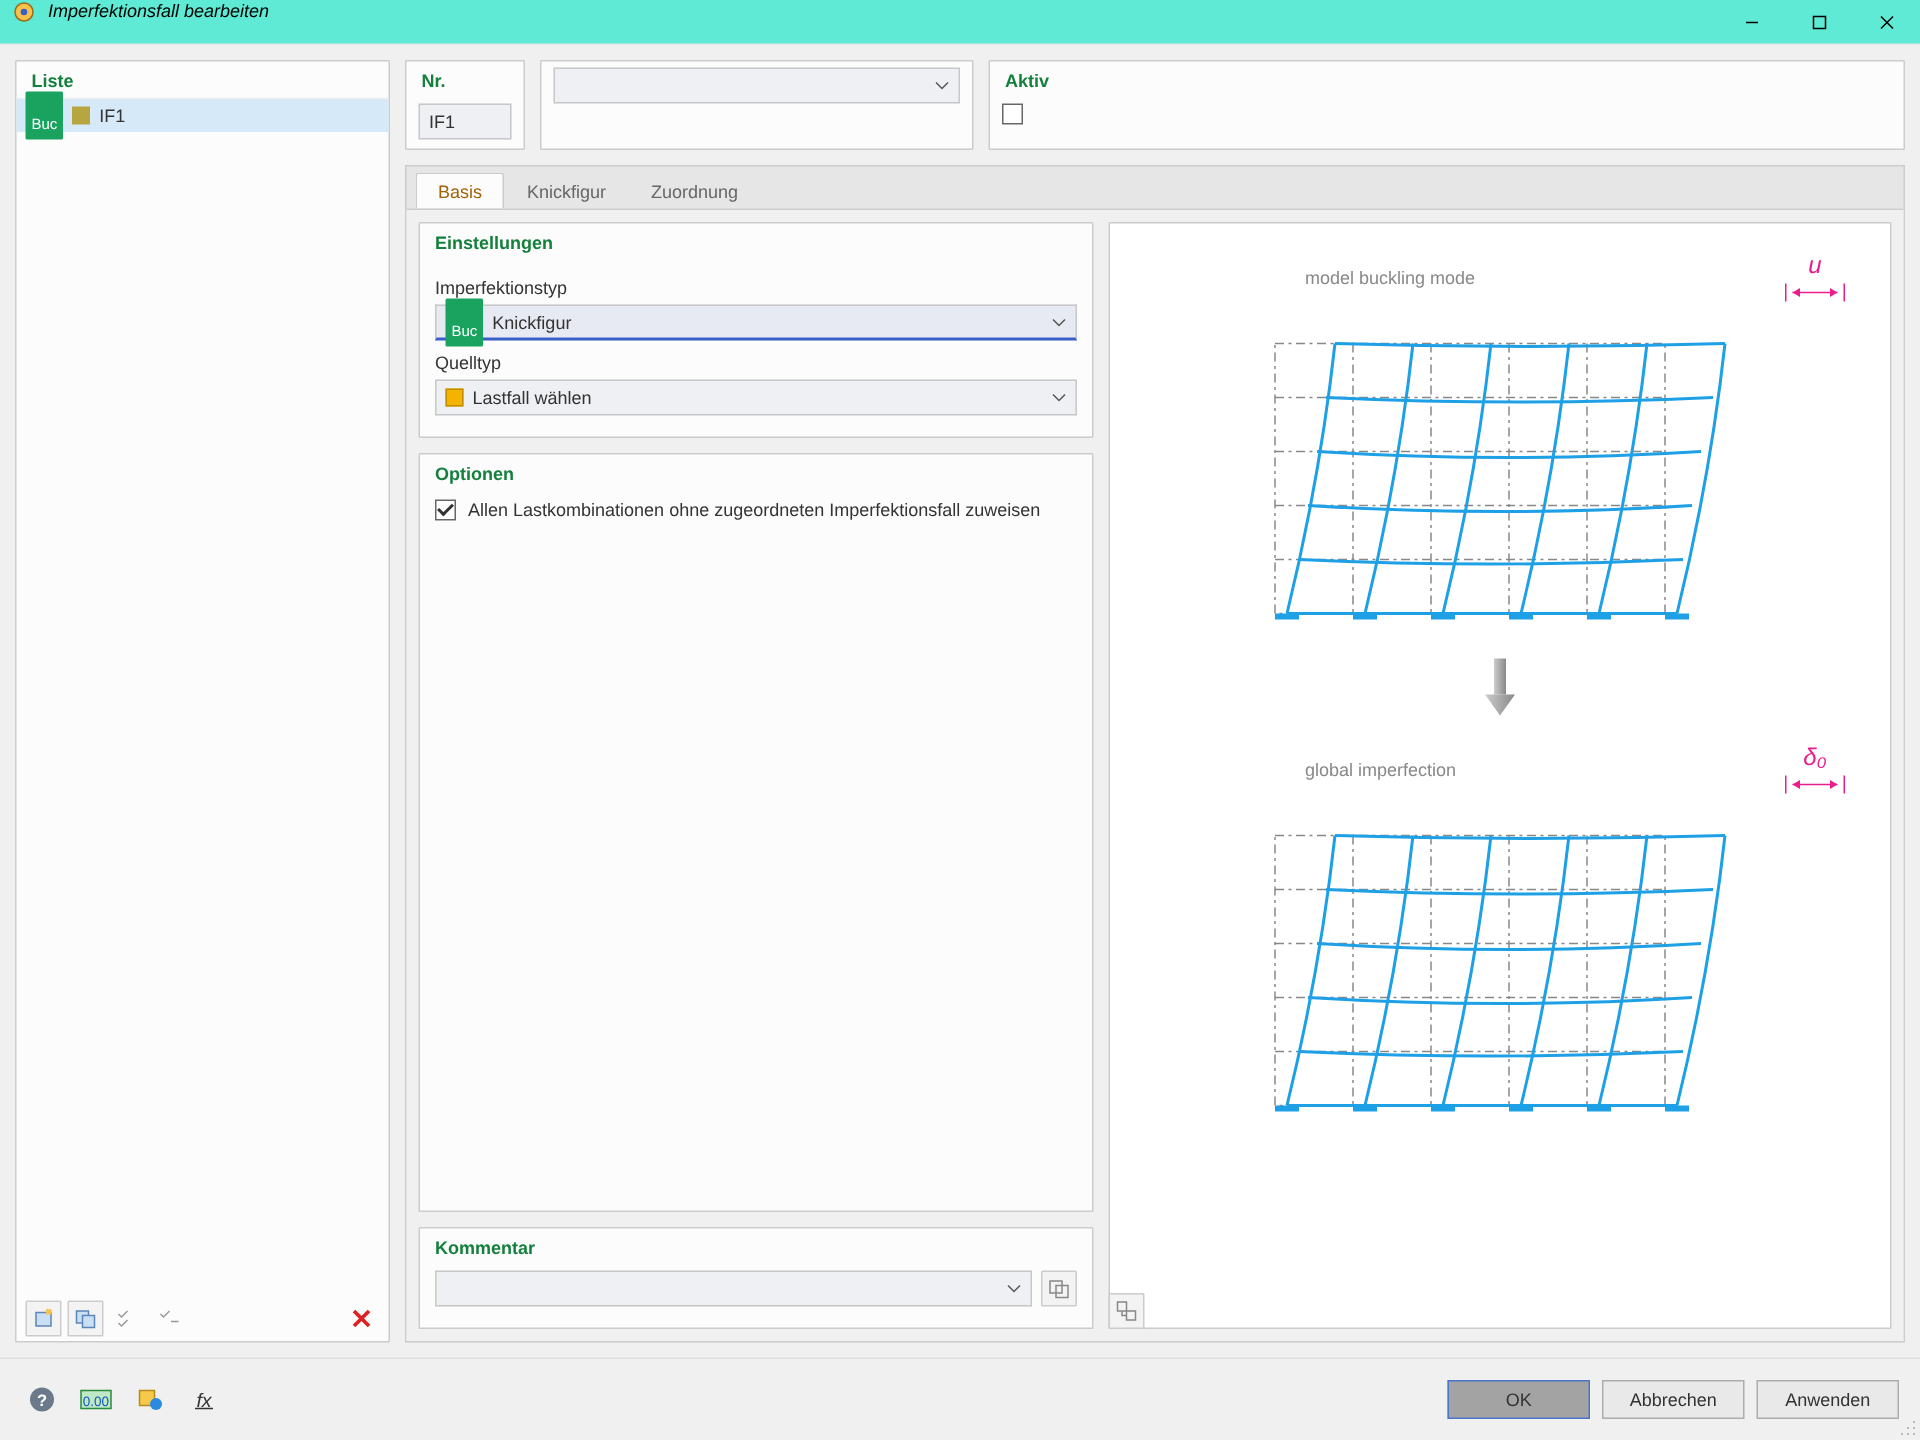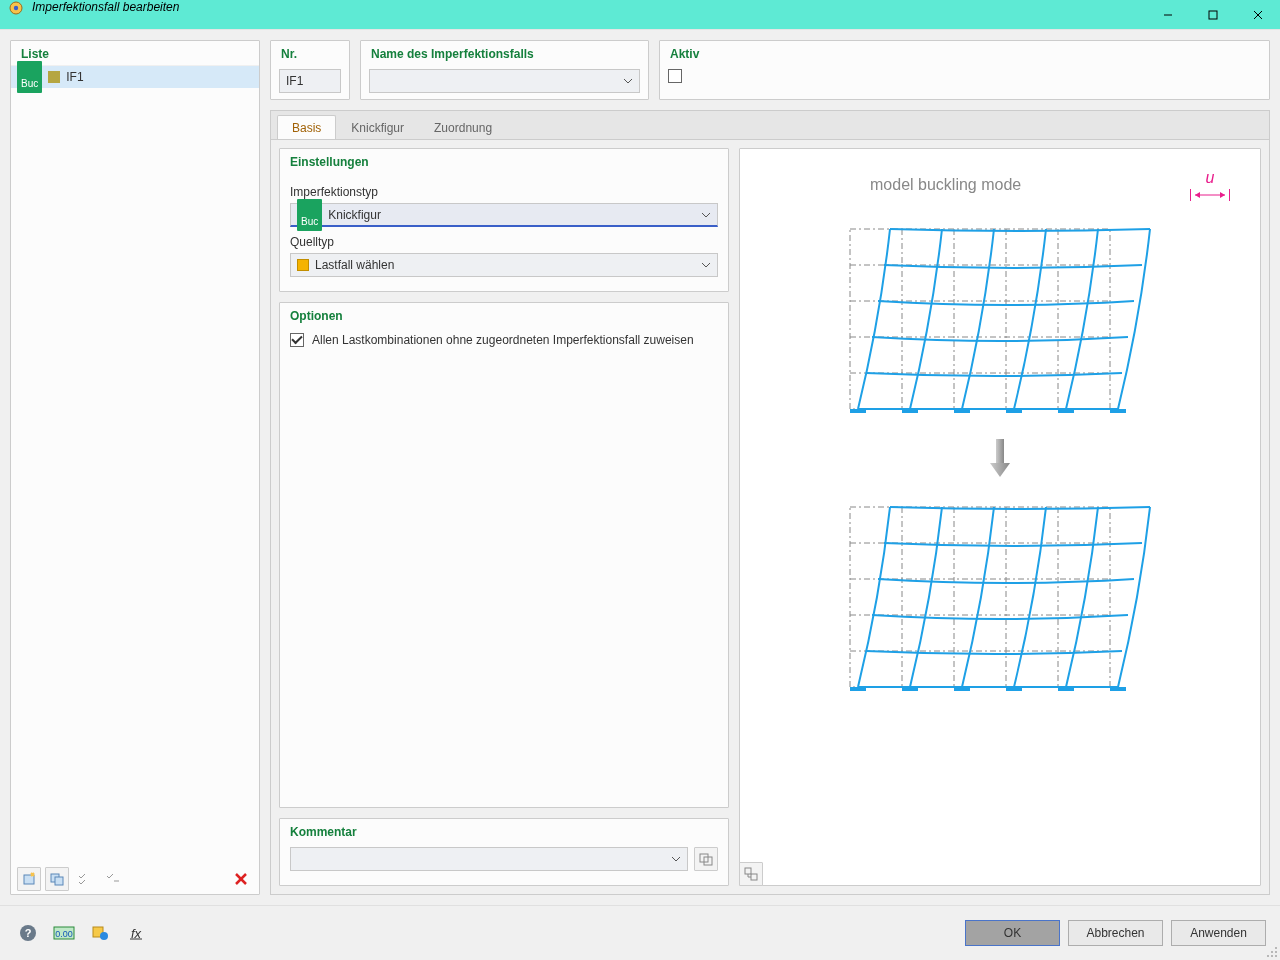--- a/index.html
+++ b/index.html
@@ -51,21 +51,21 @@
   .combo.blue { border-bottom:2px solid #3a5fc8; background:#e7eaf2; }
   .sq-yellow { background:#f5b301; border:1px solid #c28e00; }
 
   .optionen .opt-row { display:flex; align-items:center; gap:8px; padding:6px 10px; }
   .kommentar-panel { margin-top:auto; }
   .kommentar-panel .section-body { display:flex; gap:6px; align-items:center; }
   .preview-col { flex:1; }
   .preview-panel { height:100%; background:#fff; position:relative; }
   .preview-inner { position:absolute; inset:20px 30px; display:flex; flex-direction:column; align-items:center; gap:18px; }
   .cap-row { display:flex; align-items:center; width:100%; padding-left:100px; gap:12px; }
-  .cap-row .cap { color:#888; font-size:16px; flex:1; }
+  .cap-row .cap { color:#888; font-size:12px; flex:1; }
   .legend-sym { color:#e91e8c; font-size:16px; font-style:italic; }
   .dim-arrow { display:flex; align-items:center; gap:2px; }
   .dim-arrow .tick { width:1px; height:12px; background:#e91e8c; }
   .dim-arrow svg { display:block; }
 
   .preview-toolbar { position:absolute; left:8px; bottom:-36px; }
 
   .footer { position:absolute; left:0; right:0; bottom:0; height:55px; display:flex; align-items:center; padding:0 14px; gap:8px; background:#f0f0f0; border-top:1px solid #e0e0e0; }
   .footer .spacer { flex:1; }
   .btn { min-width:95px; height:26px; border:1px solid #adadad; background:#e9e9e9; display:flex; align-items:center; justify-content:center; cursor:default; }
@@ -161,21 +161,20 @@
     <div class="top-row">
       <div class="panel nr-panel">
         <div class="panel-header">Nr.</div>
         <div class="field-body">
             <div class="input">
               <span>IF1</span>
             </div>
           </div>
       </div>
       <div class="panel name-panel">
-        <div class="panel-header">Name des Imperfektionsfalls</div>
         <div class="field-body">
           <div class="combo">
             <span></span>
             <svg class="chev" width="10" height="10">
                 <path d="M1 3 L5 7 L9 3" fill="none" stroke="#555"></path>
               </svg>
           </div>
         </div>
       </div>
       <div class="panel aktiv-panel">
@@ -299,20 +298,35 @@
               <svg width="28" height="42">
                   <defs>
                     <linearGradient id="ga" x1="0" x2="1">
                       <stop offset="0" stop-color="#ccc"></stop>
                       <stop offset="1" stop-color="#888"></stop>
                     </linearGradient>
                   </defs>
                   <rect x="10" y="2" width="8" height="24" fill="url(#ga)"></rect>
                   <path d="M4 26 L24 26 L14 40 Z" fill="url(#ga)"></path>
                 </svg>
+              <div class="cap-row">
+                <span class="cap">global imperfection</span>
+                <div style="display:flex;flex-direction:column;align-items:center;gap:2px">
+                  <span class="legend-sym">δ₀</span>
+                  <div class="dim-arrow">
+                    <span class="tick"></span>
+                    <svg width="34" height="8">
+                        <line x1="2" y1="4" x2="32" y2="4" stroke="#e91e8c"></line>
+                        <path d="M2 4 L7 1 L7 7 Z" fill="#e91e8c"></path>
+                        <path d="M32 4 L27 1 L27 7 Z" fill="#e91e8c"></path>
+                      </svg>
+                    <span class="tick"></span>
+                  </div>
+                </div>
+              </div>
               <svg width="320" height="200" viewBox="0 0 320 200">
                 <g stroke="#888" stroke-width="1" stroke-dasharray="6 3 2 3" fill="none">
                   <rect x="10" y="10" width="260" height="180"></rect>
                   <line x1="62" y1="10" x2="62" y2="190"></line>
                     <line x1="114" y1="10" x2="114" y2="190"></line>
                     <line x1="166" y1="10" x2="166" y2="190"></line>
                     <line x1="218" y1="10" x2="218" y2="190"></line>
                   <line x1="10" y1="46" x2="270" y2="46"></line>
                     <line x1="10" y1="82" x2="270" y2="82"></line>
                     <line x1="10" y1="118" x2="270" y2="118"></line>

